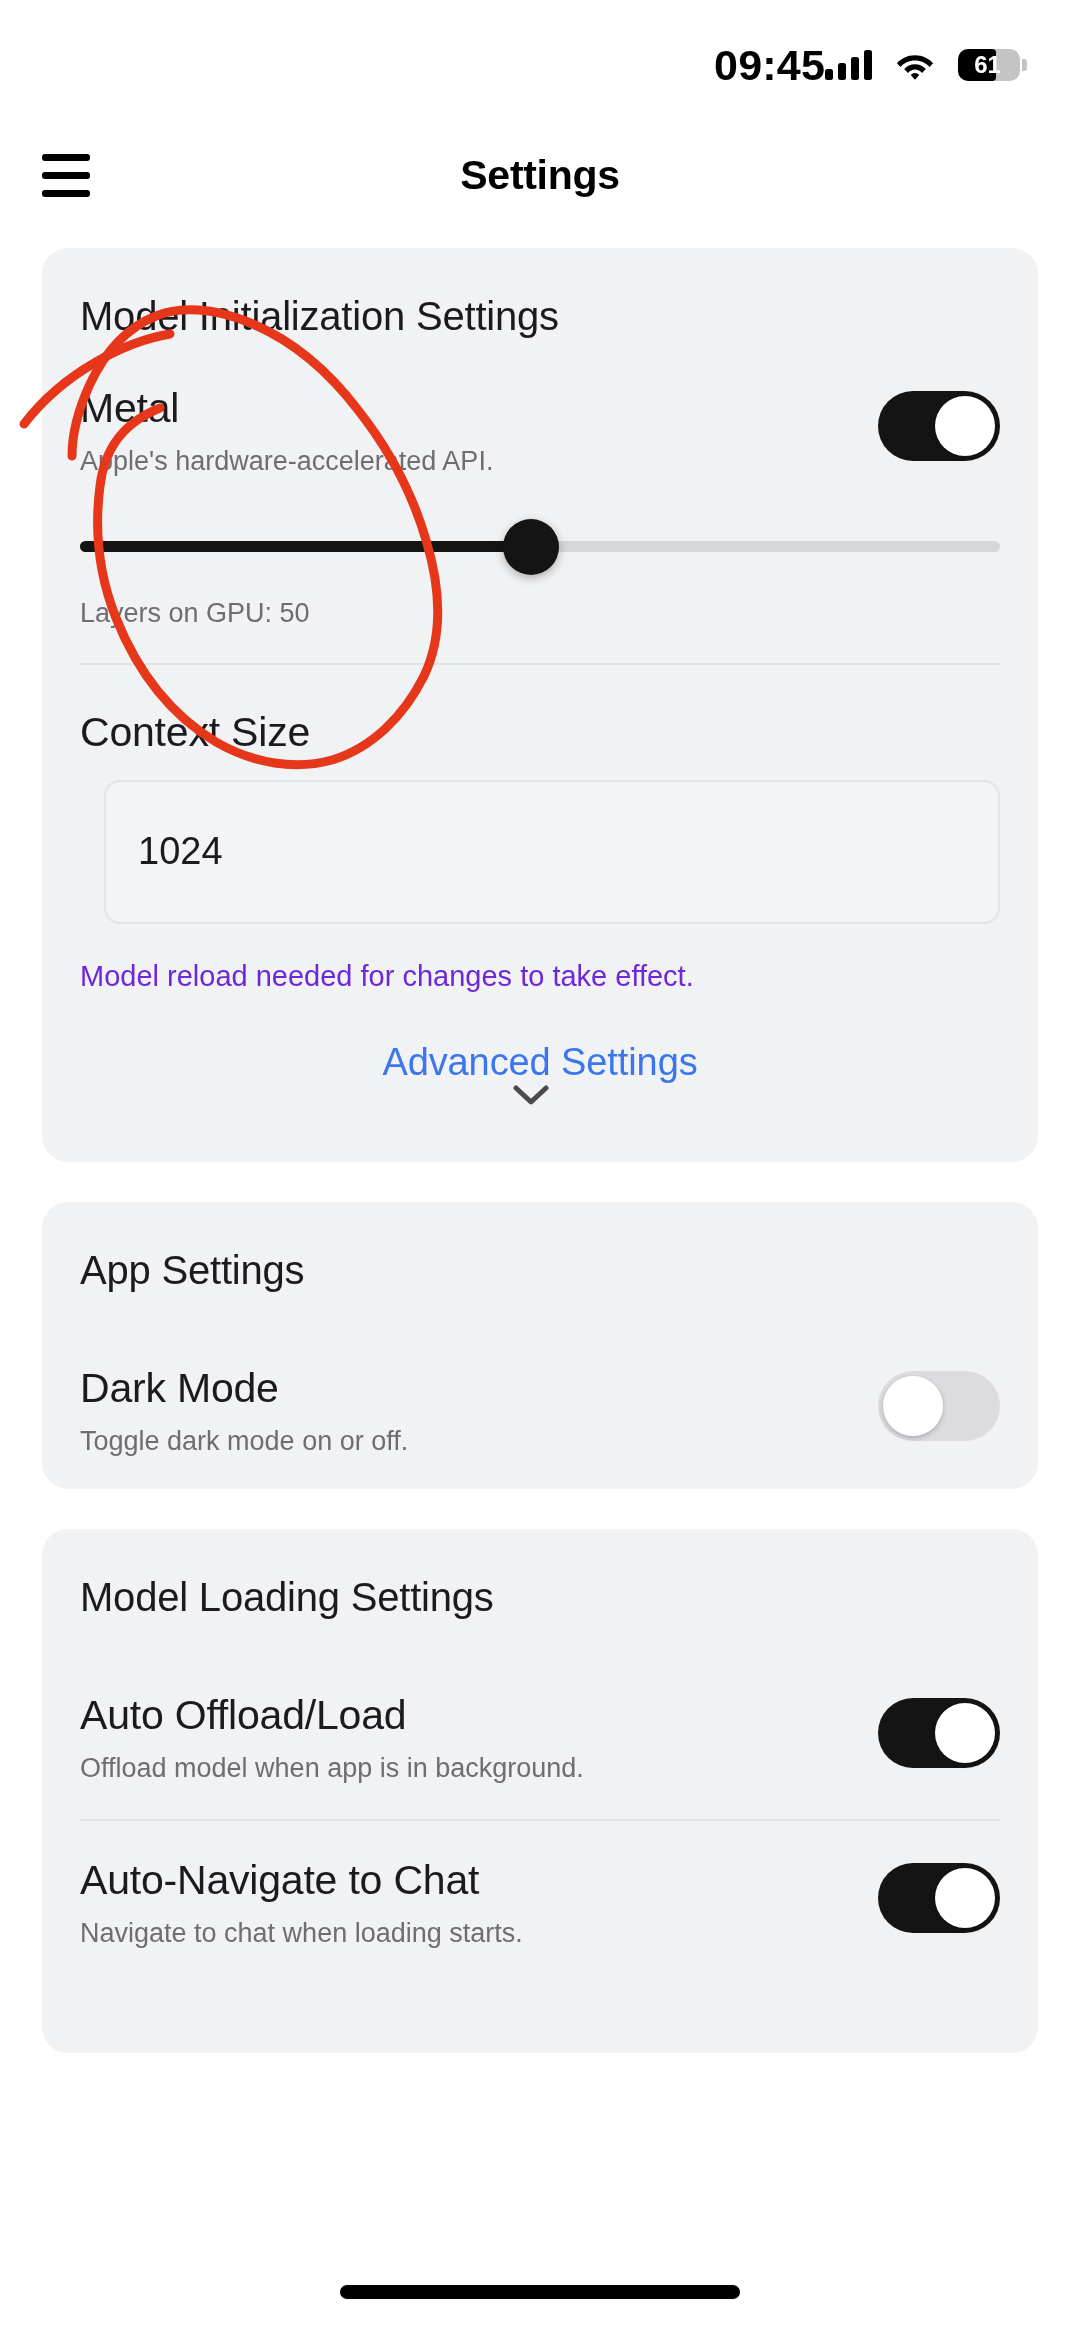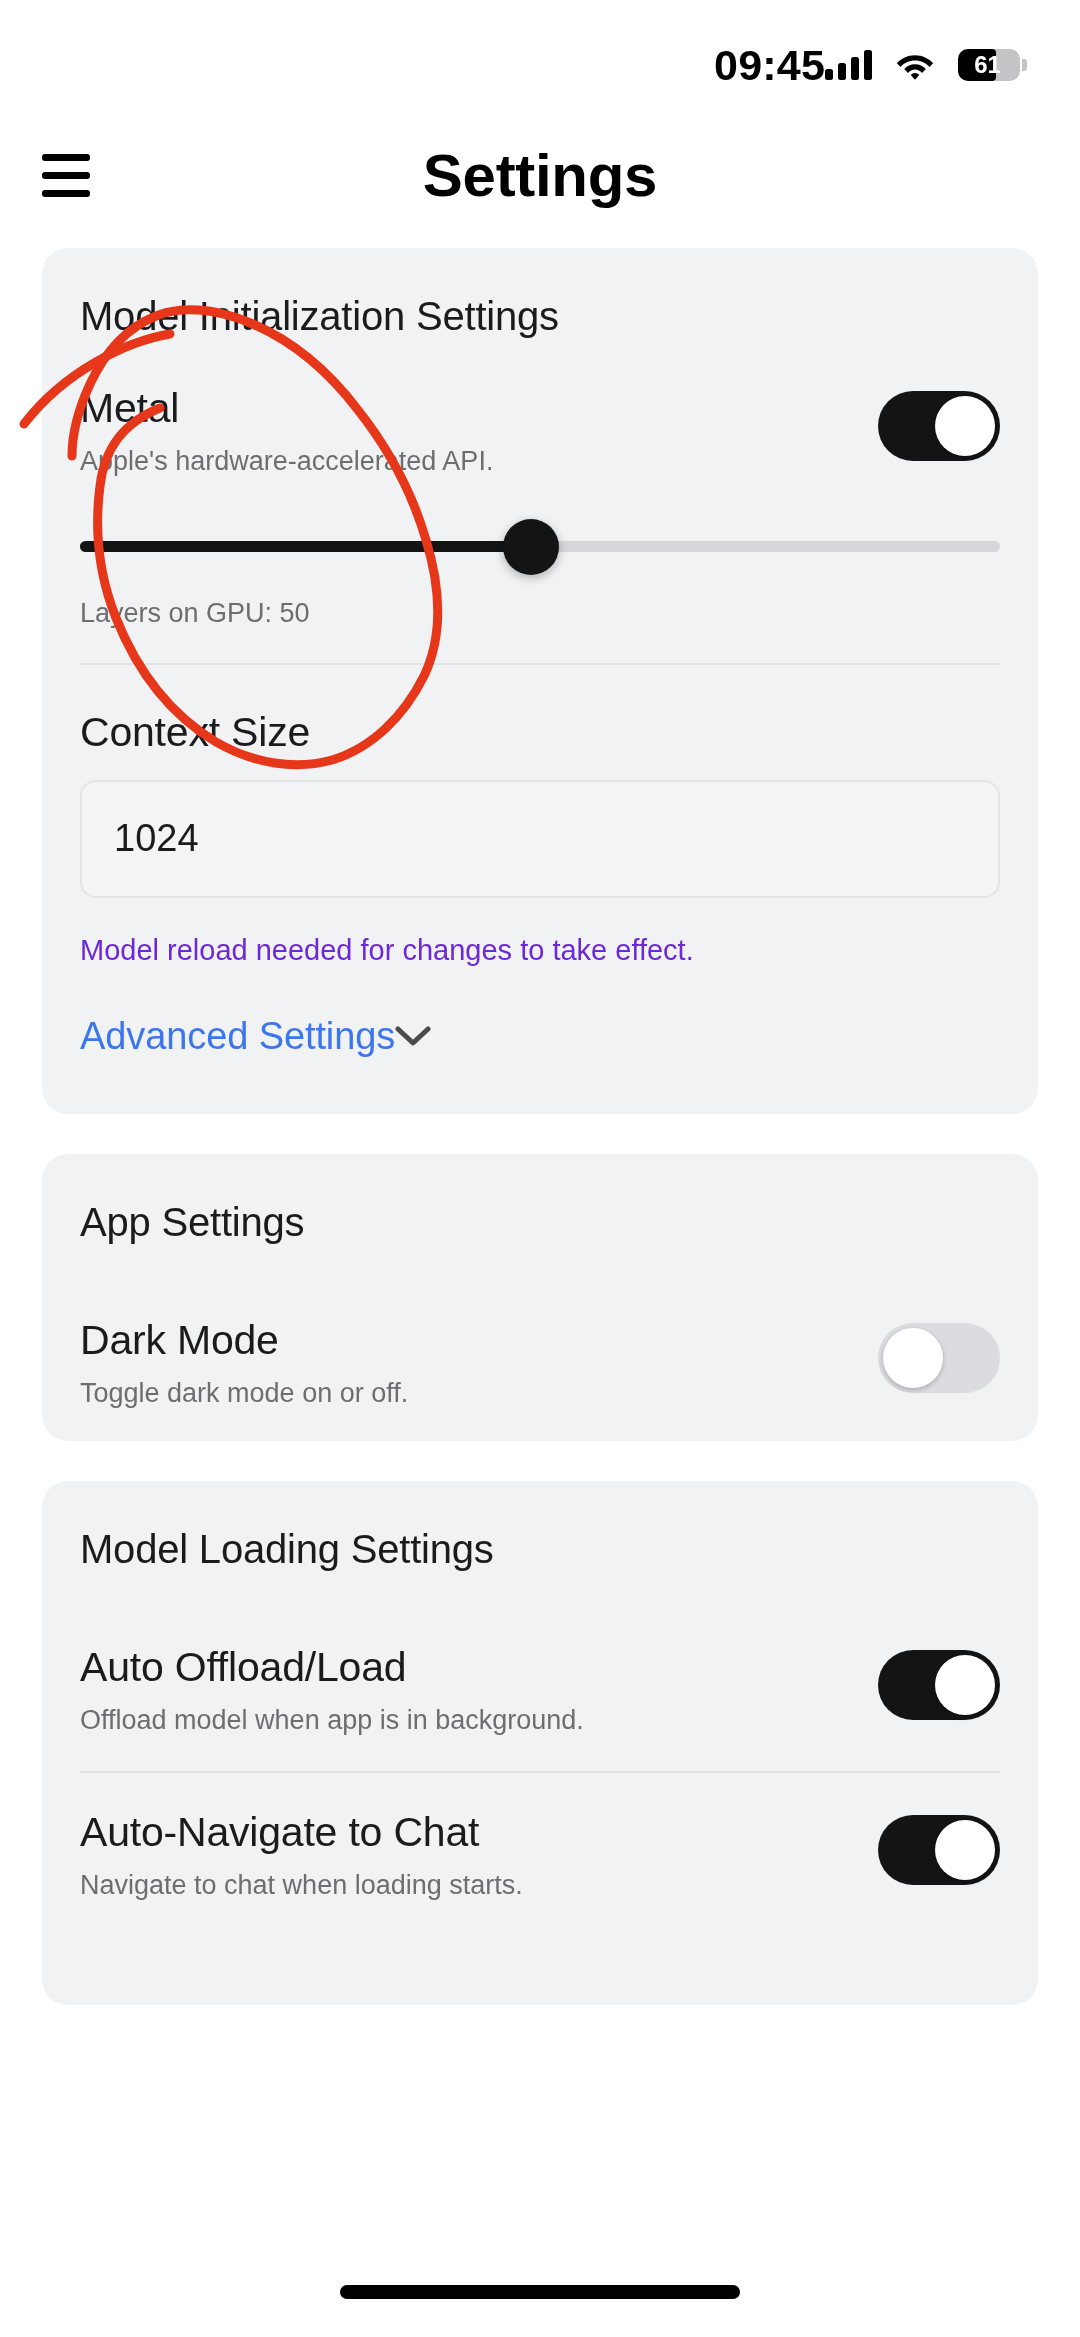--- a/index.html
+++ b/index.html
@@ -124,21 +124,21 @@
     background: #000;
     border-radius: 3px;
   }
   .hamburger span:nth-child(1) { width: 48px; }
   .hamburger span:nth-child(2) { width: 48px; }
   .hamburger span:nth-child(3) { width: 48px; }
 
   .nav-title {
     width: 100%;
     text-align: center;
-    font-size: 60px;
+    font-size: 41px;
     font-weight: 700;
     color: #000;
     letter-spacing: -0.3px;
   }
 
   
   .content {
     position: absolute;
     top: 248px;
     left: 0;
@@ -253,43 +253,45 @@
   
   .field-label {
     font-size: 41px;
     font-weight: 400;
     color: #1b1b1d;
     letter-spacing: -0.2px;
     padding: 44px 0 0 0;
   }
   .text-input {
     margin-top: 24px;
-    height: 118px;
+    height: 144px;
     border: 2px solid #e3e4e8;
     border-radius: 16px;
     background: #f3f4f6;
     display: flex;
     align-items: center;
     padding: 0 32px;
     font-size: 38px;
     color: #1b1b1d;
     cursor: text;
+    margin-left: 24px;
   }
   .field-help {
     font-size: 29px;
     color: #6d28d9;
     padding-top: 36px;
   }
 
   .link-row {
     display: flex;
     align-items: center;
     justify-content: flex-start;
     padding: 48px 0 56px 0;
     cursor: pointer;
+    flex-direction: column;
   }
   .link-text {
     font-size: 38px;
     color: #3b76ef;
     letter-spacing: -0.1px;
   }
   .chevron {
     width: 36px;
     height: 22px;
     margin-right: 18px;

